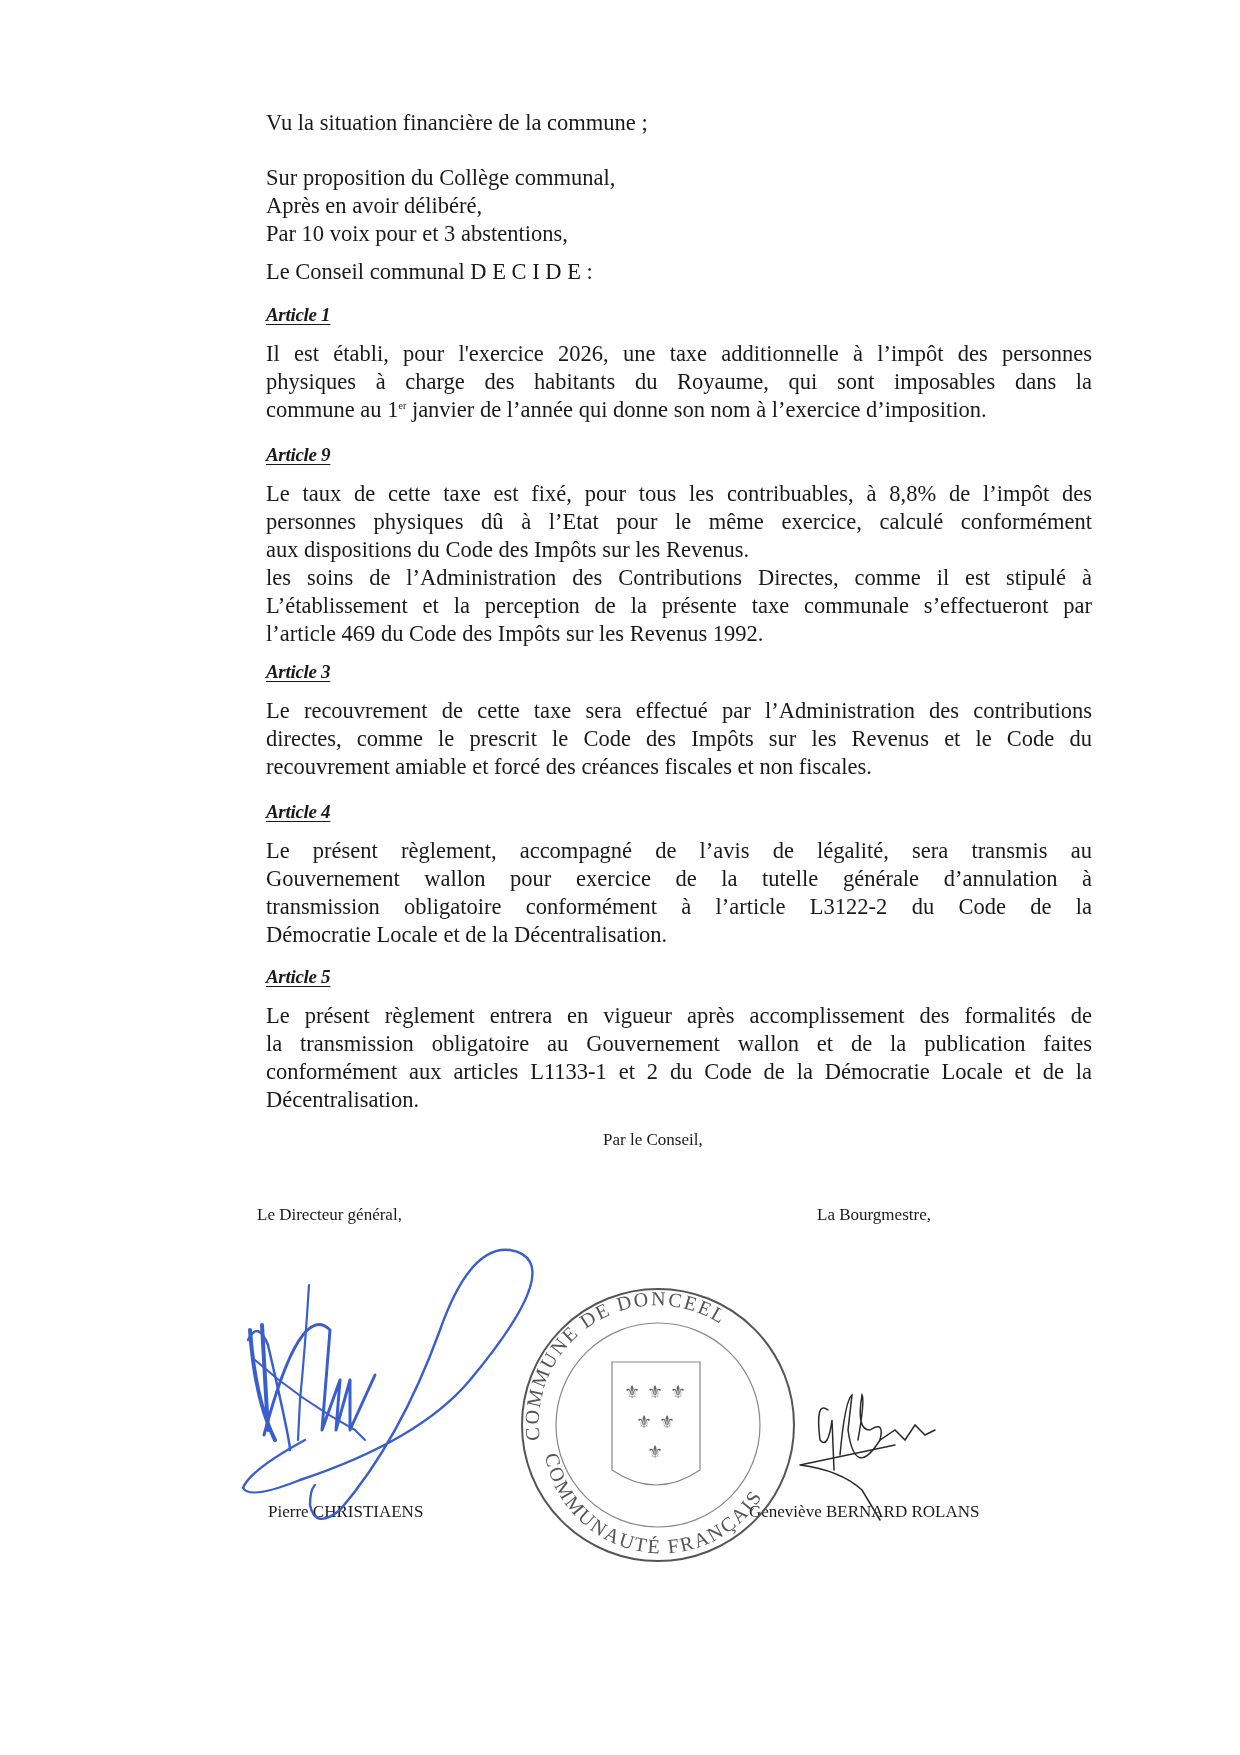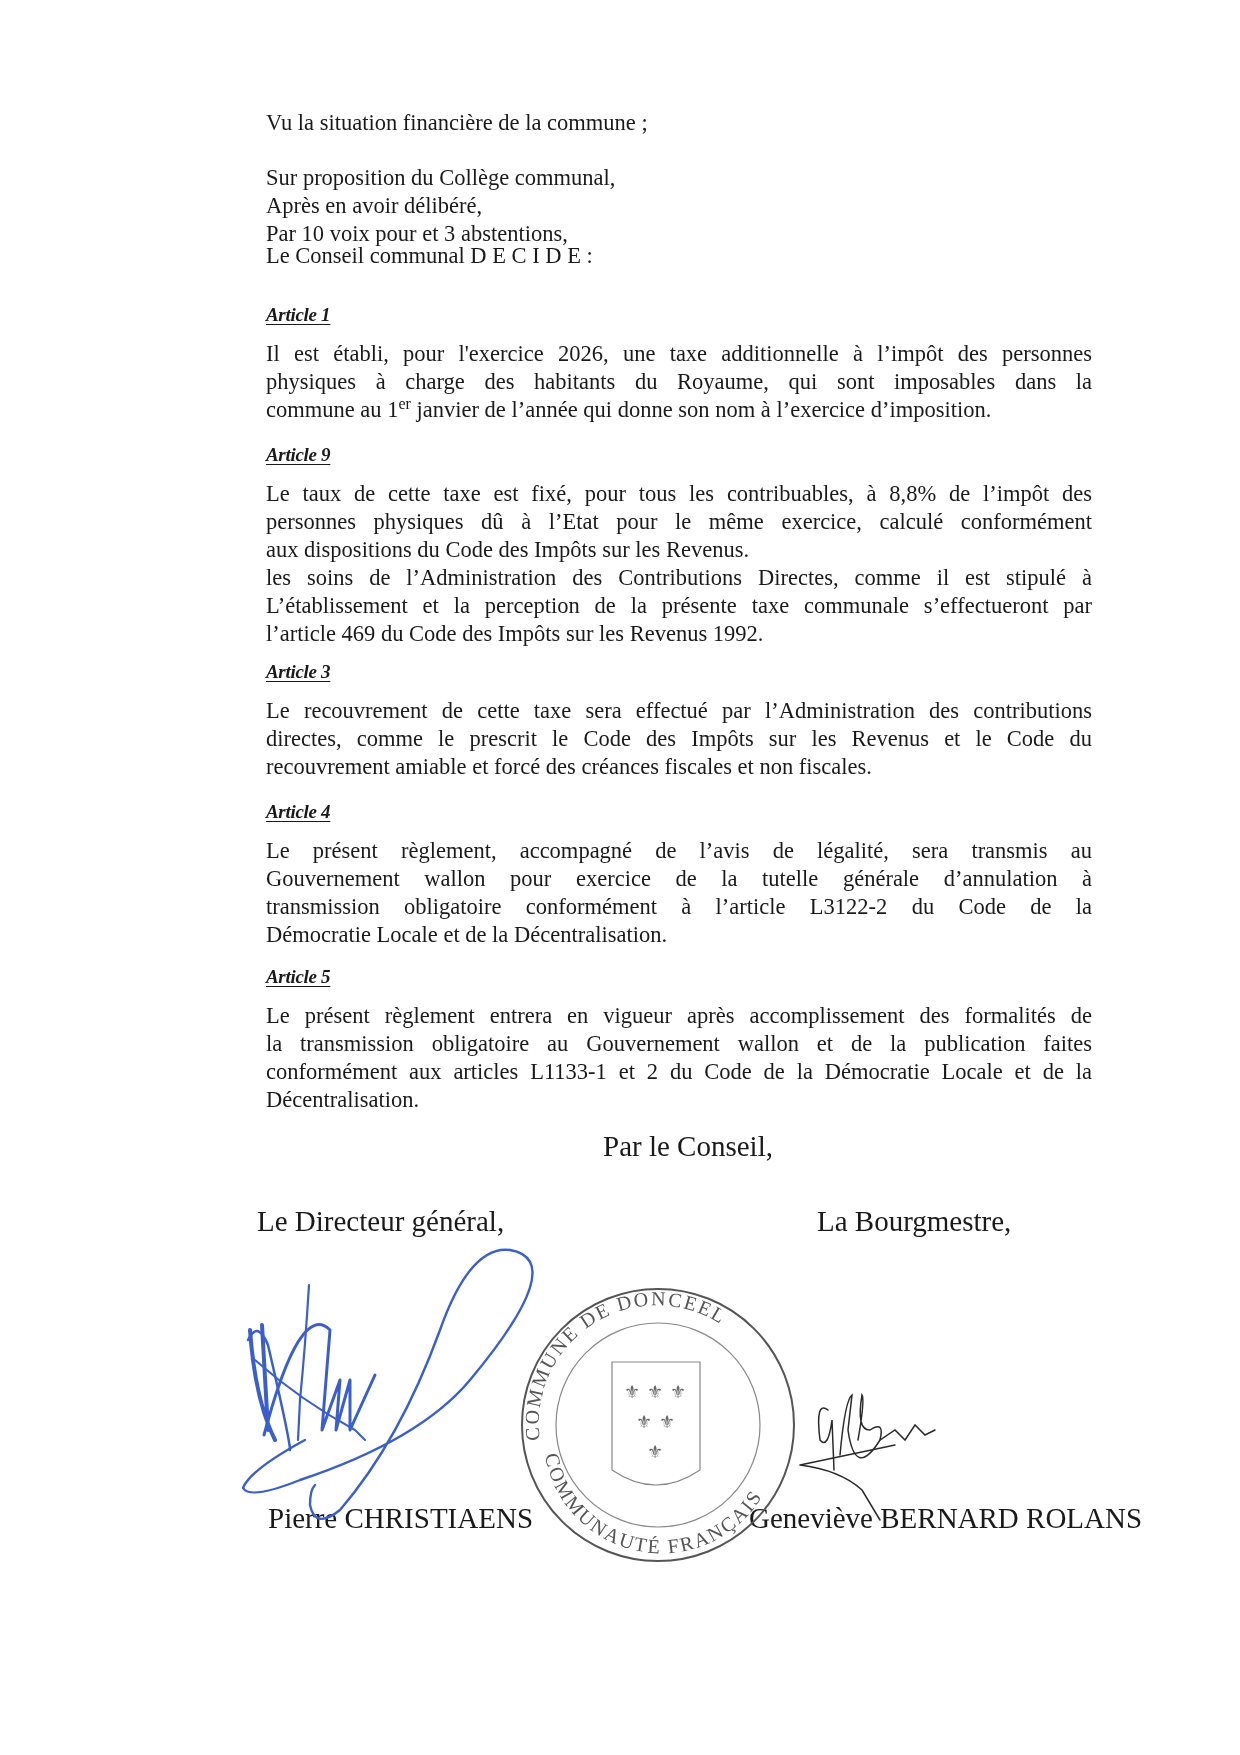--- a/index.html
+++ b/index.html
@@ -7,38 +7,38 @@
          font-family: "Liberation Serif", "DejaVu Serif", serif; color: #1a1a1a; }
   .page { position: absolute; left: 0; top: 0; width: 1240px; height: 1755px; }
   .text { position: absolute; left: 266px; width: 826px; font-size: 22.5px; line-height: 28px; }
   .line { display: block; white-space: nowrap; }
   .para { text-align: justify; text-align-last: left; }
   .para .jl { display: block; text-align: justify; text-align-last: justify; }
   .para .ll { display: block; text-align: left; }
   .heading { position: absolute; left: 266px; font-style: italic; font-weight: bold;
              text-decoration: underline; text-underline-offset: 3px; font-size: 19px;
              font-family: "Liberation Serif", serif; letter-spacing: -0.3px; }
-  sup { font-size: 16px; vertical-align: 8px; line-height: 0; }
-  .sig-label { position: absolute; font-size: 29px; white-space: nowrap; }
+  sup { font-size: 10px; vertical-align: 8px; line-height: 0; }
+  .sig-label { position: absolute; font-size: 17px; white-space: nowrap; }
   svg.overlay { position: absolute; left: 0; top: 0; }
 </style>
 </head>
 <body>
 
 <div class="page">
 
   <div class="text" style="top:109px;">
     <span class="line">Vu la situation financière de la commune ;</span>
   </div>
   <div class="text" style="top:164px;">
     <span class="line">Sur proposition du Collège communal,</span>
     <span class="line">Après en avoir délibéré,</span>
     <span class="line">Par 10 voix pour et 3 abstentions,</span>
   </div>
-  <div class="text" style="top:242px;">
+  <div class="text" style="top:258px;">
     <span class="line">Le Conseil communal D E C I D E :</span>
   </div>
 
   <div class="heading" style="top:304px;">Article 1</div>
   <div class="text para" style="top:340px;">
     <span class="jl">Il est établi, pour l'exercice 2026, une taxe additionnelle à l’impôt des personnes</span>
     <span class="jl">physiques à charge des habitants du Royaume, qui sont imposables dans la</span>
     <span class="ll"><span>commune au 1</span><sup>er</sup><span> janvier de l’année qui donne son nom à l’exercice d’imposition.</span></span>
   </div>
 

